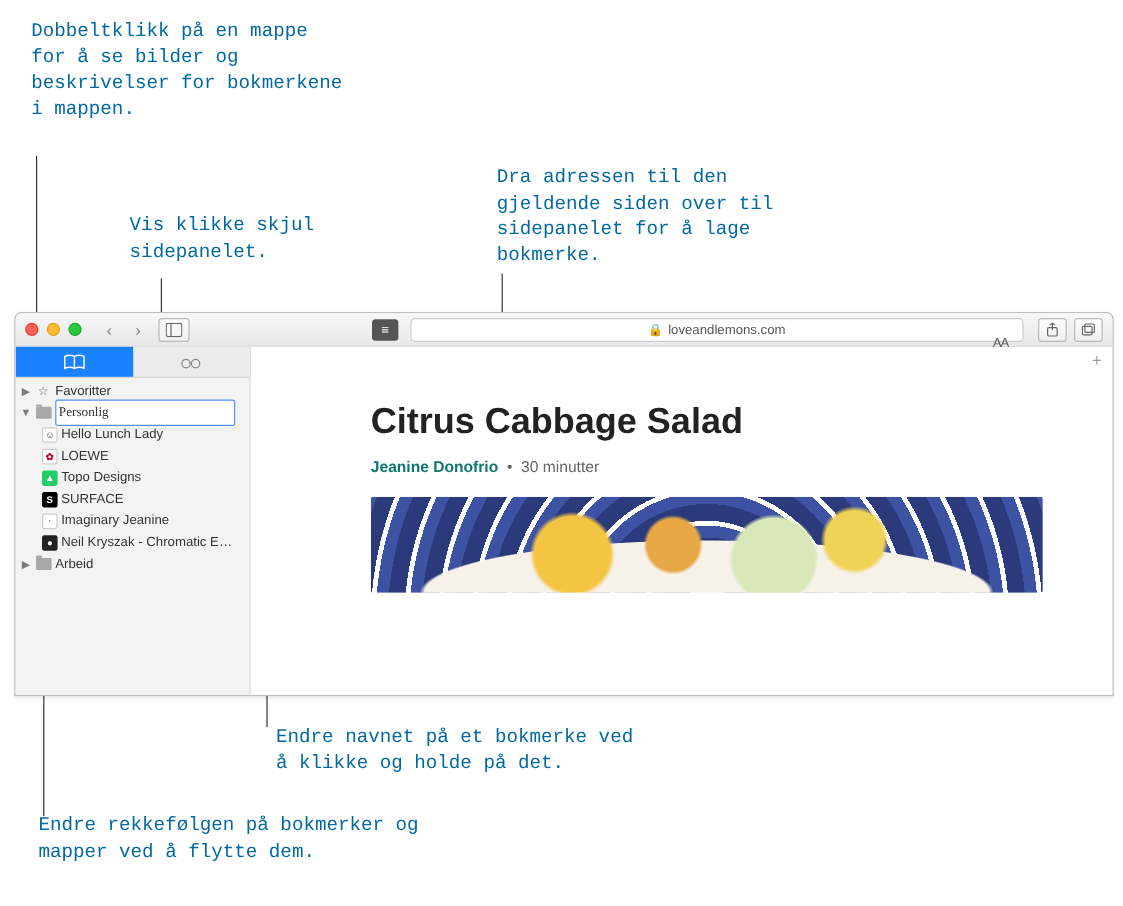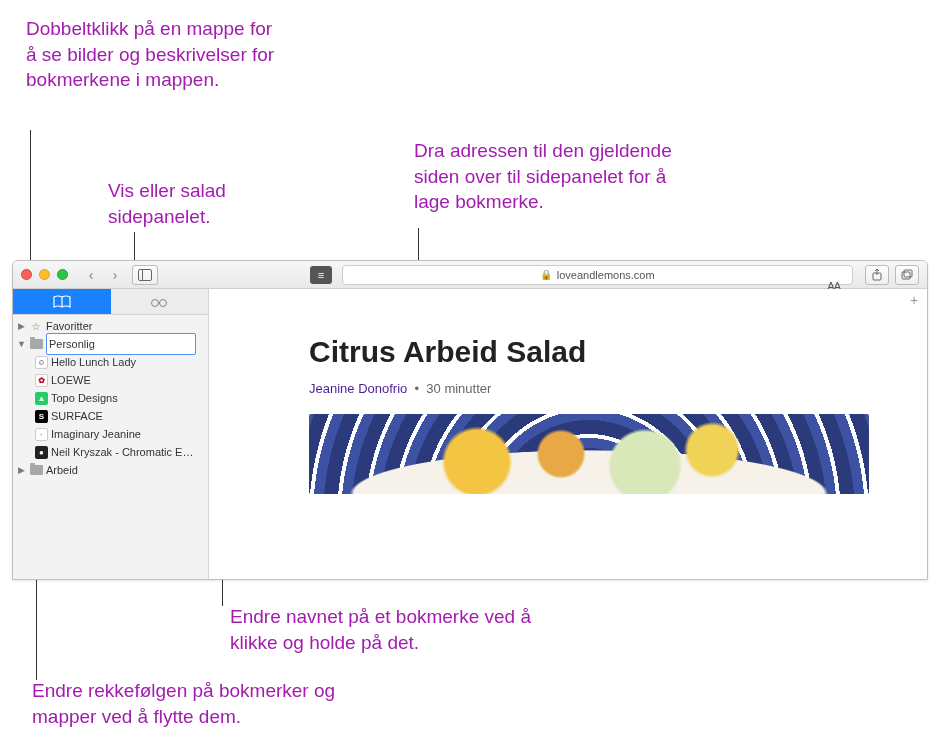--- a/index.html
+++ b/index.html
@@ -6,23 +6,24 @@
   body {
     font-family: -apple-system, BlinkMacSystemFont, "Helvetica Neue", Arial, sans-serif;
     background: #fff;
     width: 936px;
     height: 755px;
     position: relative;
     overflow: hidden;
   }
   .callout {
     position: absolute;
-    font-size: 19px;
+    font-size: 16px;
     line-height: 1.35;
-    color: #a21caf;
+    color: #0369a1;
+    font-family: Liberation Mono, monospace;
   }
   .callout-line {
     position: absolute;
     background: #333;
   }
   .browser-window {
     position: absolute;
     left: 12px;
     top: 260px;
     width: 916px;
@@ -140,20 +141,21 @@
     content:""; position:absolute; top:-2px; left:0;
     width:5px; height:2px; background:#a8a8a8; border-radius:1px 1px 0 0;
   }
   .sb-label { flex:1; white-space:nowrap; overflow:hidden; text-overflow:ellipsis; padding-right:4px;}
   .sb-row.editing .sb-label {
     background:#fff;
     border: 1.5px solid #4f93f7;
     border-radius: 2px;
     padding: 4px 2px;
     margin-right: 12px;
+    font-family: Liberation Serif, serif;
   }
   .sb-row.child { padding-left: 22px; }
   .favicon {
     width:13px; height:13px; border-radius:2px;
     display:flex; align-items:center; justify-content:center;
     font-size:8px; font-weight:bold; color:#fff;
   }
   .content {
     flex:1;
     background:#fff;
@@ -172,40 +174,40 @@
     line-height: 1.45;
     color: #888;
     margin-bottom: 14px;
     max-width: 520px;
   }
   .article-meta {
     font-size: 13px;
     color: #666;
     margin-bottom: 18px;
   }
-  .article-meta .author { font-weight:400; color:#4c1d95; }
+  .article-meta .author { font-weight:700; color:#0f766e; }
   .food-img {
     width: 560px; height: 80px;
     border-radius: 2px;
     background:
       radial-gradient(circle at 30% 60%, #f4c542 8%, transparent 9%),
       radial-gradient(circle at 45% 50%, #e8a845 7%, transparent 8%),
       radial-gradient(circle at 60% 65%, #d9e8b8 10%, transparent 11%),
       radial-gradient(circle at 72% 45%, #f0d256 6%, transparent 7%),
       radial-gradient(ellipse 70% 90% at 50% 100%, #f6f2ea 60%, transparent 61%),
       repeating-radial-gradient(circle at 50% 130%, #2b3a7a 0 14px, #3e52a3 14px 24px, #fff 24px 28px);
   }
 </style>
 </head>
 <body>
 
 <div class="callout" style="left:26px; top:16px; width:260px;">Dobbeltklikk på en mappe for å se bilder og beskrivelser for bokmerkene i mappen.</div>
 <div class="callout-line" style="left:30px; top:130px; width:1px; height:218px;"></div>
 
-<div class="callout" style="left:108px; top:178px; width:160px;">Vis eller salad sidepanelet.</div>
+<div class="callout" style="left:108px; top:178px; width:160px;">Vis klikke skjul sidepanelet.</div>
 <div class="callout-line" style="left:134px; top:232px; width:1px; height:30px;"></div>
 
 <div class="callout" style="left:414px; top:112px; width:260px;margin-top:26px;">Dra adressen til den gjeldende siden over til sidepanelet for å lage bokmerke.</div>
 <div class="callout-line" style="left:418px; top:228px; width:1px; height:34px;"></div>
 
 <div class="callout" style="left:218px; top:604px; width:310px;margin-left:12px;">Endre navnet på et bokmerke ved å klikke og holde på det.</div>
 <div class="callout-line" style="left:222px; top:360px; width:1px; height:246px;"></div>
 
 <div class="callout" style="left:32px; top:678px; width:340px;">Endre rekkefølgen på bokmerker og mapper ved å flytte dem.</div>
 <div class="callout-line" style="left:36px; top:500px; width:1px; height:180px;"></div>
@@ -313,21 +315,21 @@
           <span class="tri">▶</span>
           <span class="ico">
               <span class="folder-ico"></span>
             </span>
           <span class="sb-label">Arbeid</span>
         </div>
       </div>
     </div>
 
     <div class="content">
-      <h1 class="article-title">Citrus Arbeid Salad</h1>
+      <h1 class="article-title">Citrus Cabbage Salad</h1>
       <p class="article-meta">
         <span class="author">Jeanine Donofrio</span>
         &nbsp;<span>•</span>&nbsp;
         <span>30 minutter</span>
       </p>
       <div class="food-img"></div>
     </div>
   </div>
 
   <div style="position:absolute; top:30px; right:4px; width:18px; height:18px; display:flex; align-items:center; justify-content:center; color:#999; font-size:14px;">+</div>

